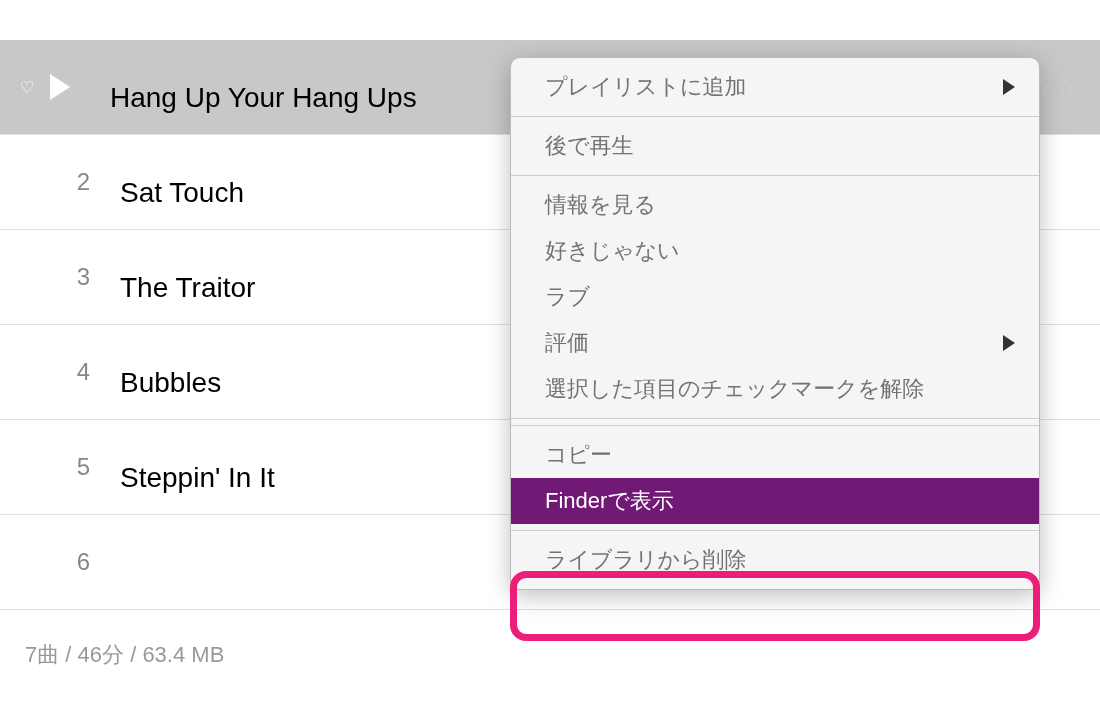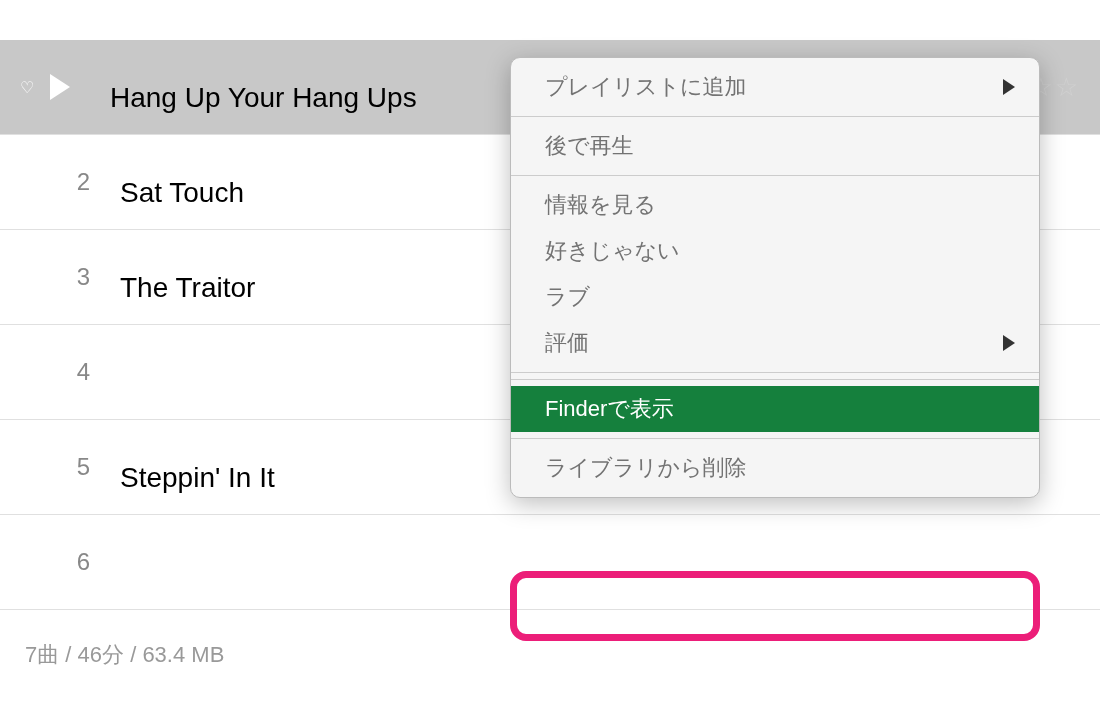--- a/index.html
+++ b/index.html
@@ -97,21 +97,21 @@
       border-left: 12px solid #333;
       border-top: 8px solid transparent;
       border-bottom: 8px solid transparent;
     }
     .menu-separator {
       height: 1px;
       background: #ccc;
       margin: 6px 0;
     }
     .menu-item.highlighted {
-      background: #15803d;
+      background: #701a75;
       color: #fff;
     }
     .highlight-box {
       position: absolute;
       top: 571px;
       left: 510px;
       width: 530px;
       height: 70px;
       border: 7px solid #ec1e79;
       border-radius: 16px;
@@ -135,20 +135,21 @@
     <span class="track-title">Sat Touch</span>
   </div>
   <div class="track-row">
     <span class="heart-icon"></span>
     <span class="track-number">3</span>
     <span class="track-title">The Traitor</span>
   </div>
   <div class="track-row">
     <span class="heart-icon"></span>
     <span class="track-number">4</span>
+    <span class="track-title">Bubbles</span>
   </div>
   <div class="track-row">
     <span class="heart-icon"></span>
     <span class="track-number">5</span>
     <span class="track-title">Steppin' In It</span>
   </div>
   <div class="track-row">
     <span class="heart-icon"></span>
     <span class="track-number">6</span>
   </div>
@@ -158,20 +159,22 @@
 
 <div class="context-menu">
   <div class="menu-item has-sub">プレイリストに追加</div>
   <div class="menu-separator"></div>
   <div class="menu-item">後で再生</div>
   <div class="menu-separator"></div>
   <div class="menu-item">情報を見る</div>
   <div class="menu-item">好きじゃない</div>
   <div class="menu-item">ラブ</div>
   <div class="menu-item has-sub">評価</div>
+  <div class="menu-item">選択した項目のチェックマークを解除</div>
   <div class="menu-separator"></div>
   <div class="menu-separator"></div>
+  <div class="menu-item">コピー</div>
   <div class="menu-item highlighted">Finderで表示</div>
   <div class="menu-separator"></div>
   <div class="menu-item">ライブラリから削除</div>
 </div>
 
 <div class="highlight-box"></div>
 
 </body></html>

